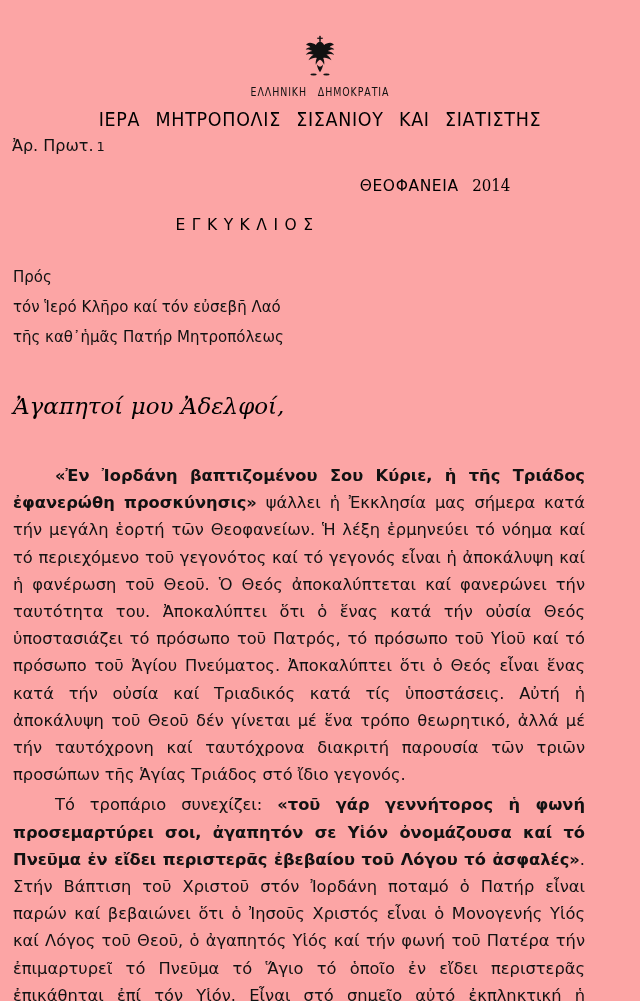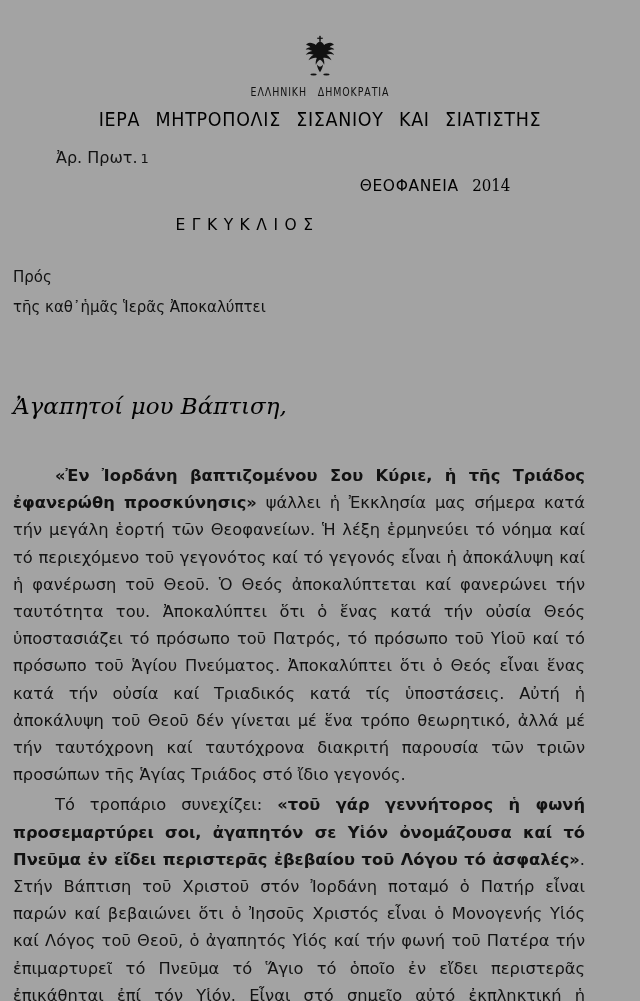--- a/index.html
+++ b/index.html
@@ -9,21 +9,21 @@
     background: #ffffff;
   }
   body {
     font-family: "DejaVu Sans", sans-serif;
     color: #000000;
   }
   .page {
     position: relative;
     width: 640px;
     height: 1001px;
-    background: #a3a3a3;
+    background: #fca5a5;
     overflow: hidden;
     box-sizing: border-box;
   }
 
   
   .masthead {
     position: absolute;
     left: 0;
     top: 34px;
     width: 640px;
@@ -52,24 +52,23 @@
     letter-spacing: 0.7px;
     word-spacing: 9px;
     color: #000;
     transform: scaleY(1.1);
   }
 
   
   .protocol {
     position: absolute;
     left: 12px;
-    top: 148px;
+    top: 136px;
     font-size: 16px;
     color: #111;
-    margin-left: 44px;
   }
   .protocol .num {
     font-size: 13px;
     margin-left: 3px;
   }
   .feast {
     position: absolute;
     left: 0;
     top: 177px;
     width: 640px;
@@ -167,24 +166,25 @@
 
   <div class="feast">
     <span>ΘΕΟΦΑΝΕΙΑ</span>
     <span class="year">2014</span>
   </div>
 
   <div class="doc-title">ΕΓΚΥΚΛΙΟΣ</div>
 
   <div class="addressee">
     <div>Πρός</div>
-    <div>τῆς καθ᾽ἡμᾶς Ἱερᾶς Ἀποκαλύπτει</div>
+    <div>τόν Ἱερό Κλῆρο καί τόν εὐσεβῆ Λαό</div>
+    <div>τῆς καθ᾽ἡμᾶς Πατήρ Μητροπόλεως</div>
   </div>
 
-  <div class="salutation">Ἀγαπητοί μου Βάπτιση,</div>
+  <div class="salutation">Ἀγαπητοί μου Ἀδελφοί,</div>
 
   <div class="body-text">
     <p>
       <span class="q">«Ἐν Ἰορδάνη βαπτιζομένου Σου Κύριε, ἡ τῆς Τριάδος ἐφανερώθη προσκύνησις»</span><span> ψάλλει ἡ Ἐκκλησία μας σήμερα κατά τήν μεγάλη ἑορτή τῶν Θεοφανείων. Ἡ λέξη  ἑρμηνεύει τό νόημα καί τό περιεχόμενο τοῦ γεγονότος καί τό γεγονός εἶναι ἡ ἀποκάλυψη καί ἡ φανέρωση τοῦ Θεοῦ. Ὁ Θεός ἀποκαλύπτεται καί φανερώνει τήν ταυτότητα του. Ἀποκαλύπτει ὅτι ὁ ἕνας κατά τήν οὐσία Θεός ὑποστασιάζει τό πρόσωπο τοῦ Πατρός, τό πρόσωπο τοῦ Υἱοῦ καί τό πρόσωπο τοῦ Ἁγίου Πνεύματος. Ἀποκαλύπτει ὅτι ὁ Θεός εἶναι ἕνας κατά τήν οὐσία καί Τριαδικός κατά τίς ὑποστάσεις. Αὐτή ἡ ἀποκάλυψη τοῦ Θεοῦ δέν γίνεται μέ ἕνα τρόπο θεωρητικό, ἀλλά μέ τήν ταυτόχρονη καί ταυτόχρονα διακριτή παρουσία τῶν τριῶν προσώπων τῆς Ἁγίας Τριάδος στό ἴδιο γεγονός.</span>
     </p>
     <p>
       <span>Τό τροπάριο συνεχίζει: </span><span class="q">«τοῦ γάρ γεννήτορος ἡ φωνή προσεμαρτύρει σοι, ἀγαπητόν σε Υἱόν ὀνομάζουσα καί τό Πνεῦμα ἐν εἴδει περιστερᾶς ἐβεβαίου τοῦ Λόγου τό ἀσφαλές»</span><span>. Στήν Βάπτιση τοῦ Χριστοῦ στόν Ἰορδάνη ποταμό ὁ Πατήρ εἶναι παρών καί βεβαιώνει ὅτι ὁ Ἰησοῦς Χριστός εἶναι ὁ Μονογενής Υἱός καί Λόγος τοῦ Θεοῦ, ὁ ἀγαπητός Υἱός καί τήν φωνή τοῦ Πατέρα τήν ἐπιμαρτυρεῖ τό Πνεῦμα τό Ἅγιο τό ὁποῖο ἐν εἴδει περιστερᾶς ἐπικάθηται ἐπί τόν Υἱόν. Εἶναι στό σημεῖο αὐτό ἐκπληκτική ἡ Μαρτυρία τοῦ Προδρόμου καί Βαπτιστοῦ. «Ἐγώ μᾶς</span>
     </p>
   </div>
 

